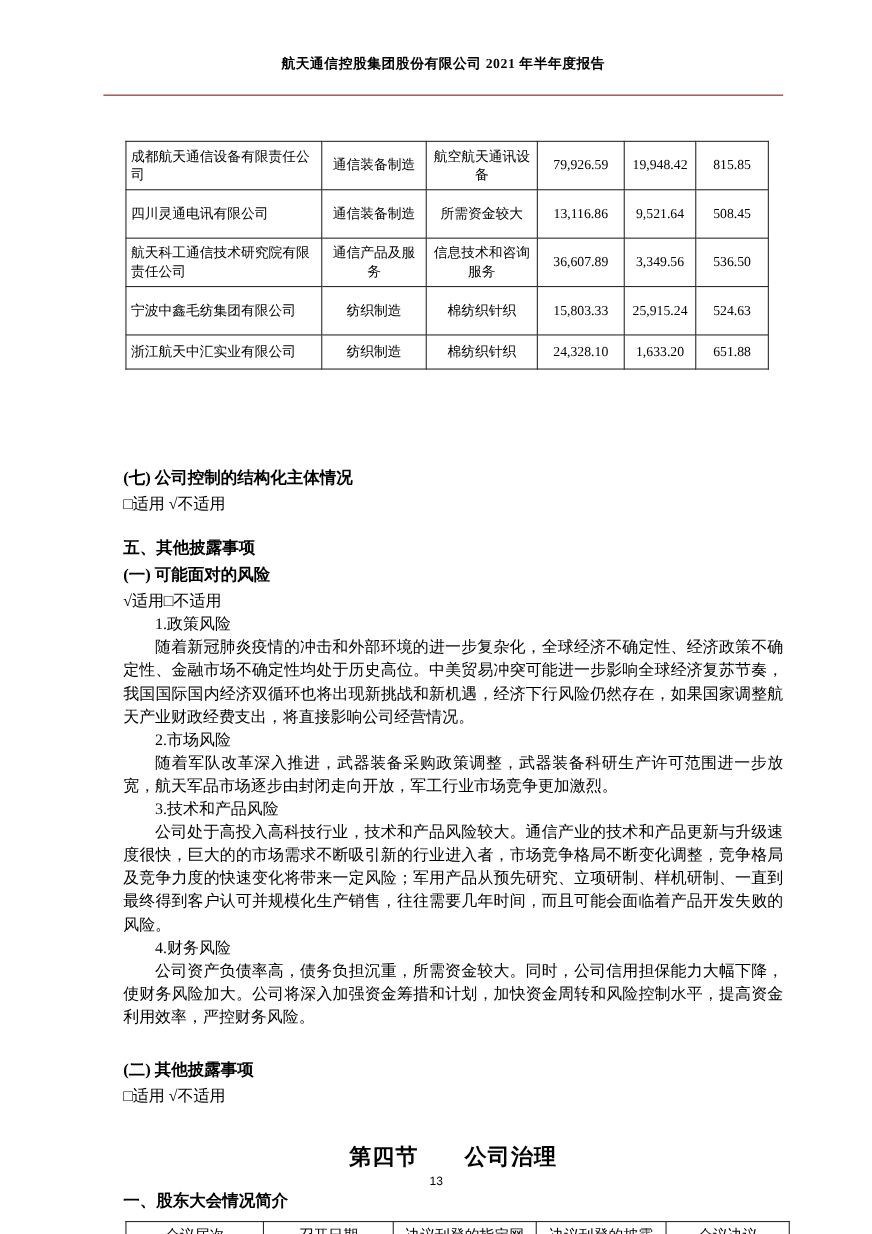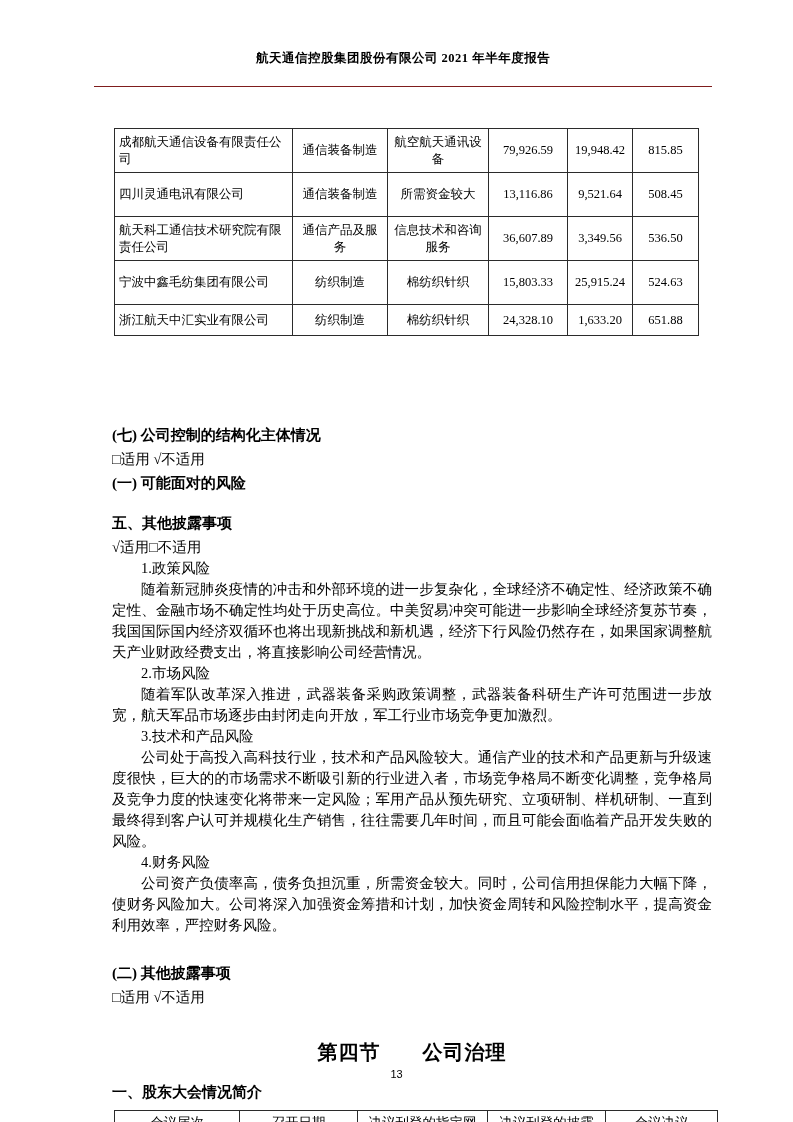--- a/index.html
+++ b/index.html
@@ -124,22 +124,22 @@
           <td>651.88</td>
         </tr>
       </tbody>
   </table>
 
   <div class="content">
 
     <div class="hsec">(七) 公司控制的结构化主体情况</div>
     <div class="applic">□适用 √不适用</div>
 
+    <div class="hsec mt-gap">五、其他披露事项</div>
     <div class="hsec" style="margin-top:2px;">(一) 可能面对的风险</div>
-    <div class="hsec mt-gap">五、其他披露事项</div>
     <div class="applic">√适用□不适用</div>
 
     <div>
       <div class="risk-title">1.政策风险</div>
       <p class="risk-body">随着新冠肺炎疫情的冲击和外部环境的进一步复杂化，全球经济不确定性、经济政策不确定性、金融市场不确定性均处于历史高位。中美贸易冲突可能进一步影响全球经济复苏节奏，我国国际国内经济双循环也将出现新挑战和新机遇，经济下行风险仍然存在，如果国家调整航天产业财政经费支出，将直接影响公司经营情况。</p>
     </div>
     <div>
       <div class="risk-title">2.市场风险</div>
       <p class="risk-body">随着军队改革深入推进，武器装备采购政策调整，武器装备科研生产许可范围进一步放宽，航天军品市场逐步由封闭走向开放，军工行业市场竞争更加激烈。</p>
     </div>

